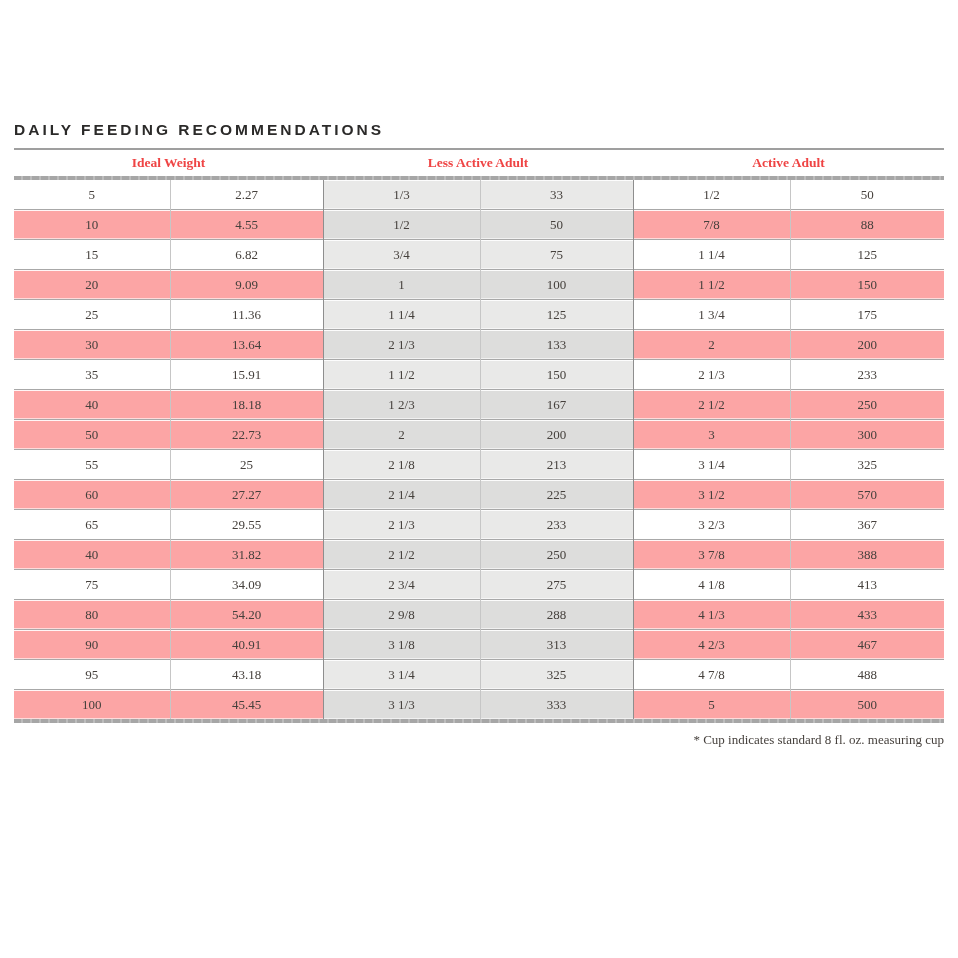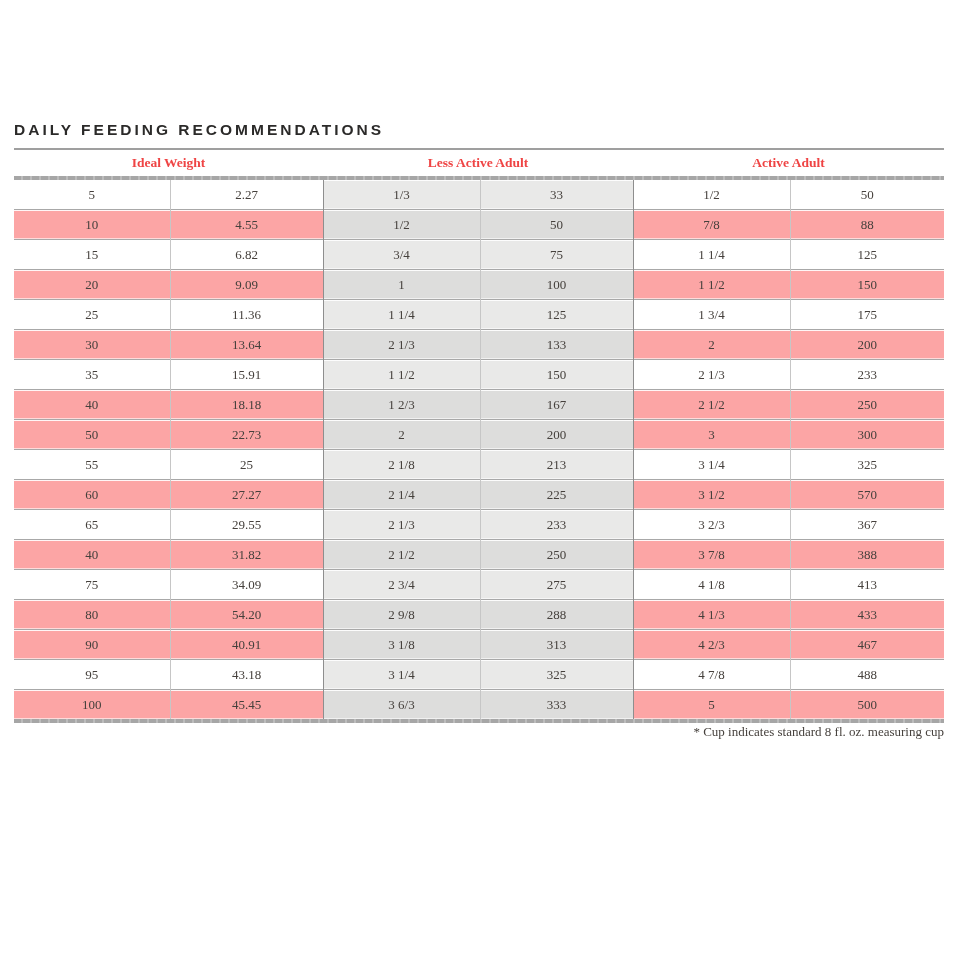--- a/index.html
+++ b/index.html
@@ -62,21 +62,21 @@
   tbody td.c0{border-right:1px solid #c6c6c6;}
   tbody td.c2{border-left:1px solid #8e8e8e;border-right:1px solid #c6c6c6;margin-top:8px;}
   tbody td.c3{border-right:1px solid #8e8e8e;margin-top:32px;}
   tbody td.c4{border-right:1px solid #c6c6c6;}
   tbody tr.plain td{background:#ffffff;}
   tbody tr.plain td.la{background:#e9e9e8;}
   tbody tr.shaded td{background:#fca5a5;}
   tbody tr.shaded td.la{background:#dddddc;}
   .footnote{
     width:930px;
-    margin-top:1px;
+    margin-top:9px;
     text-align:right;
     font-size:13px;
     color:#46413d;
   }
 </style>
 </head>
 <body>
 
 <div class="page">
 
@@ -235,21 +235,21 @@
           <td class="c0">95</td>
           <td class="c1">43.18</td>
           <td class="c2 la">3 1/4</td>
           <td class="c3 la">325</td>
           <td class="c4">4 7/8</td>
           <td class="c5">488</td>
         </tr>
         <tr class="shaded">
           <td class="c0">100</td>
           <td class="c1">45.45</td>
-          <td class="c2 la">3 6/3</td>
+          <td class="c2 la">3 1/3</td>
           <td class="c3 la">333</td>
           <td class="c4">5</td>
           <td class="c5">500</td>
         </tr>
       </tbody>
     <tfoot>
       <tr class="bar">
         <td colspan="6"></td>
       </tr>
     </tfoot>

